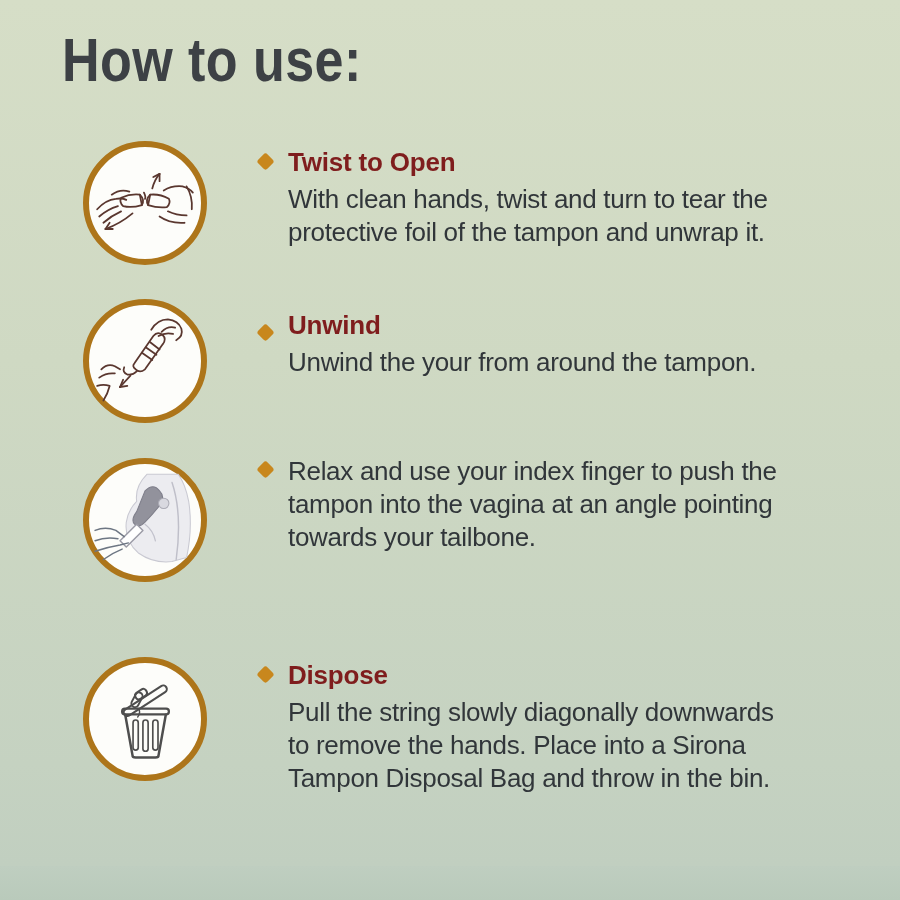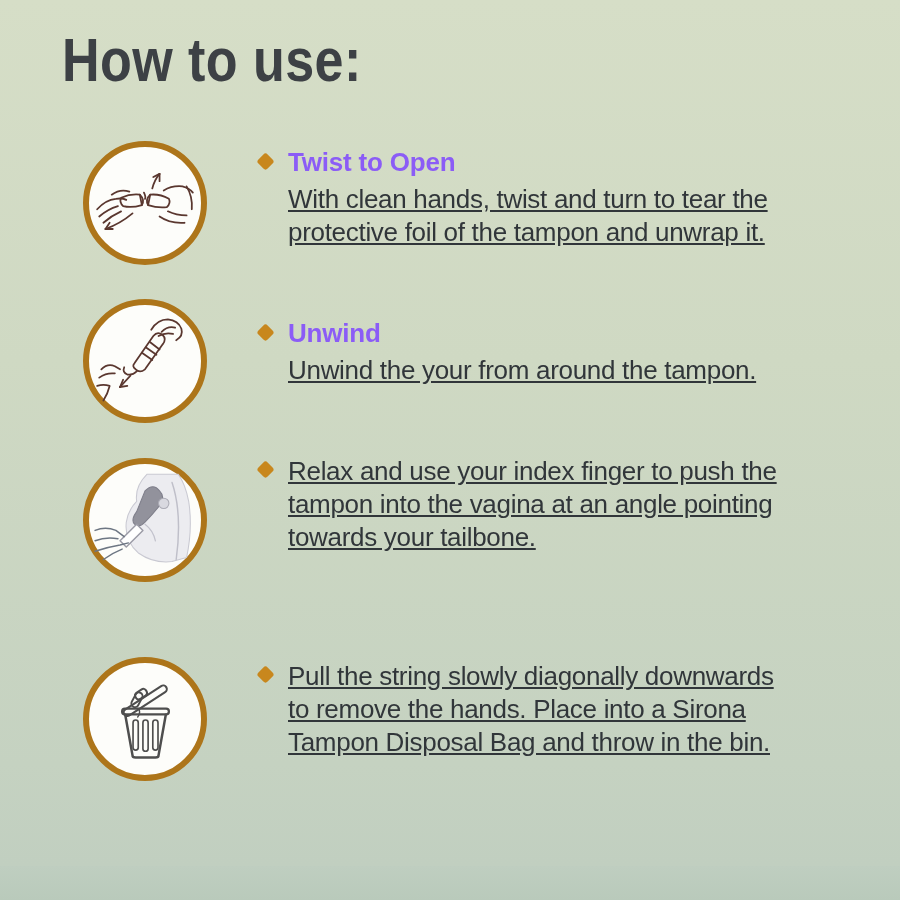--- a/index.html
+++ b/index.html
@@ -22,30 +22,30 @@
     background:#fdfdfa;border:6px solid #ad751a;box-sizing:content-box;
     display:flex;align-items:center;justify-content:center;
   }
   .icon-circle svg{width:104px;height:104px;}
   .bullet{
     position:absolute;left:259px;width:13px;height:13px;background:#c8871d;
     border-radius:3px;transform:rotate(45deg);
   }
   .texts{position:absolute;left:288px;width:585px;}
   .texts h2{
-    margin:0;font-size:26px;line-height:36px;font-weight:700;color:#8b5cf6;
+    margin:0;font-size:26px;line-height:36px;font-weight:700;color:#7f1d1d;
     letter-spacing:-0.2px;
   }
   .texts p{
     margin:3px 0 0 0;font-size:26px;line-height:33px;color:#31363a;
-    letter-spacing:-0.3px;white-space:pre-line;text-decoration:underline;
+    letter-spacing:-0.3px;white-space:pre-line;
   }
   
   .c1{top:141px}.t1{top:144px}.b1{top:155px}
-  .c2{top:299px}.t2{top:315px}.b2{top:326px}
+  .c2{top:299px}.t2{top:307px}.b2{top:326px}
   .c3{top:458px}.t3{top:452px}.b3{top:463px}
   .c4{top:657px}.t4{top:657px}.b4{top:668px}
 </style>
 </head>
 <body>
 
 <div class="bottom-band"></div>
 
 <h1 class="page-title">How to use:</h1>
 
@@ -146,16 +146,17 @@
       </g>
       <g transform="rotate(28 42 32)">
         <rect x="38.5" y="24" width="7" height="15" rx="3.5" stroke-width="1.8"></rect>
       </g>
       <path d="M44,40 Q46,45 43,48" stroke-width="1.4"></path>
     </g>
   </svg>
 </div>
 <div class="bullet b4"></div>
 <div class="texts t4">
+  <h2>Dispose</h2>
   <p>Pull the string slowly diagonally downwards
 to remove the hands. Place into a Sirona
 Tampon Disposal Bag and throw in the bin.</p>
 </div>
 
 </body></html>

